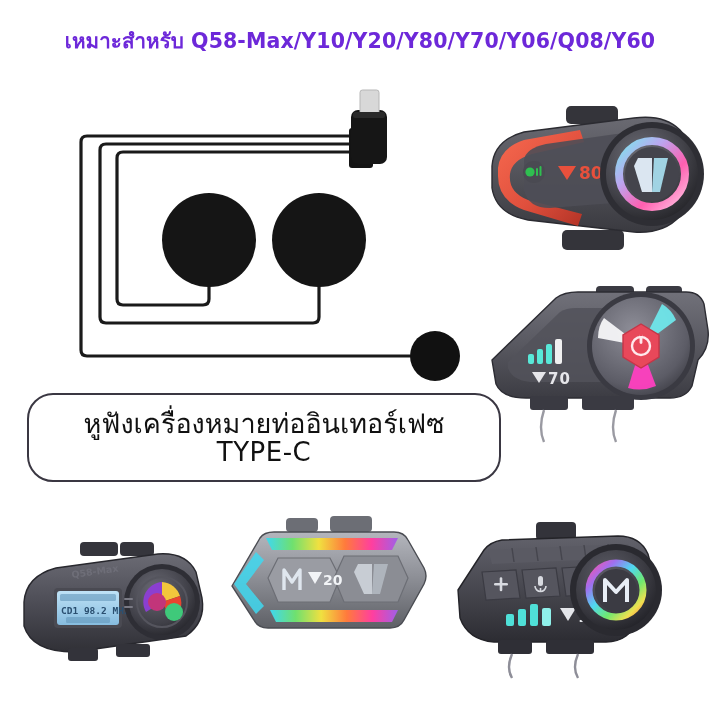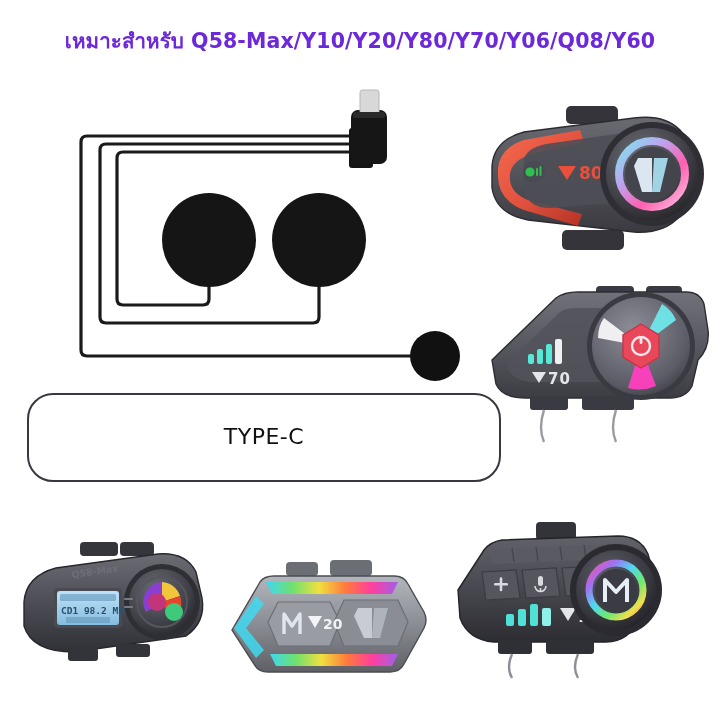--- a/index.html
+++ b/index.html
@@ -55,32 +55,32 @@
     justify-content: center;
   }
   .callout-line1 {
     font-size: 27px;
     color: #111111;
     line-height: 1.08;
     white-space: nowrap;
     font-weight: 500;
   }
   .callout-line2 {
-    font-size: 22px;
+    font-size: 26px;
     color: #111111;
     line-height: 1.1;
     letter-spacing: 0.5px;
   }
 
   
   .device { position: absolute; }
   #dev-y80   { left: 484px; top: 104px; }
   #dev-y70   { left: 486px; top: 268px; text-align: right; }
   #dev-q58   { left: 14px;  top: 536px; }
-  #dev-y20   { left: 226px; top: 560px; text-align: center; }
+  #dev-y20   { left: 226px; top: 516px; text-align: center; }
   #dev-y10   { left: 450px; top: 520px; }
 </style>
 </head>
 <body>
 
 <div id="page">
 
   <div class="header-text">เหมาะสำหรับ Q58-Max/Y10/Y20/Y80/Y70/Y06/Q08/Y60</div>
 
   <svg class="cable-svg" width="450" height="300" viewBox="0 0 450 300">
@@ -100,20 +100,21 @@
       <rect x="318" y="24" width="32" height="6" rx="2" fill="#2a2a2a"></rect>
     </g>
 
     <circle cx="174" cy="152" r="47" fill="#151515"></circle>
     <circle cx="284" cy="152" r="47" fill="#151515"></circle>
 
     <circle cx="400" cy="268" r="25" fill="#111111"></circle>
   </svg>
 
   <div class="callout">
+    <div class="callout-line1">หูฟังเครื่องหมายท่ออินเทอร์เฟซ</div>
     <div class="callout-line2">TYPE-C</div>
   </div>
 
   <div class="device" id="dev-y80">
     <svg width="240" height="150" viewBox="0 0 240 150">
       <defs>
         <linearGradient id="y80body" x1="0" y1="0" x2="0" y2="1">
           <stop offset="0%" stop-color="#6a6a72"></stop>
           <stop offset="45%" stop-color="#55555c"></stop>
           <stop offset="100%" stop-color="#3a3a40"></stop>

